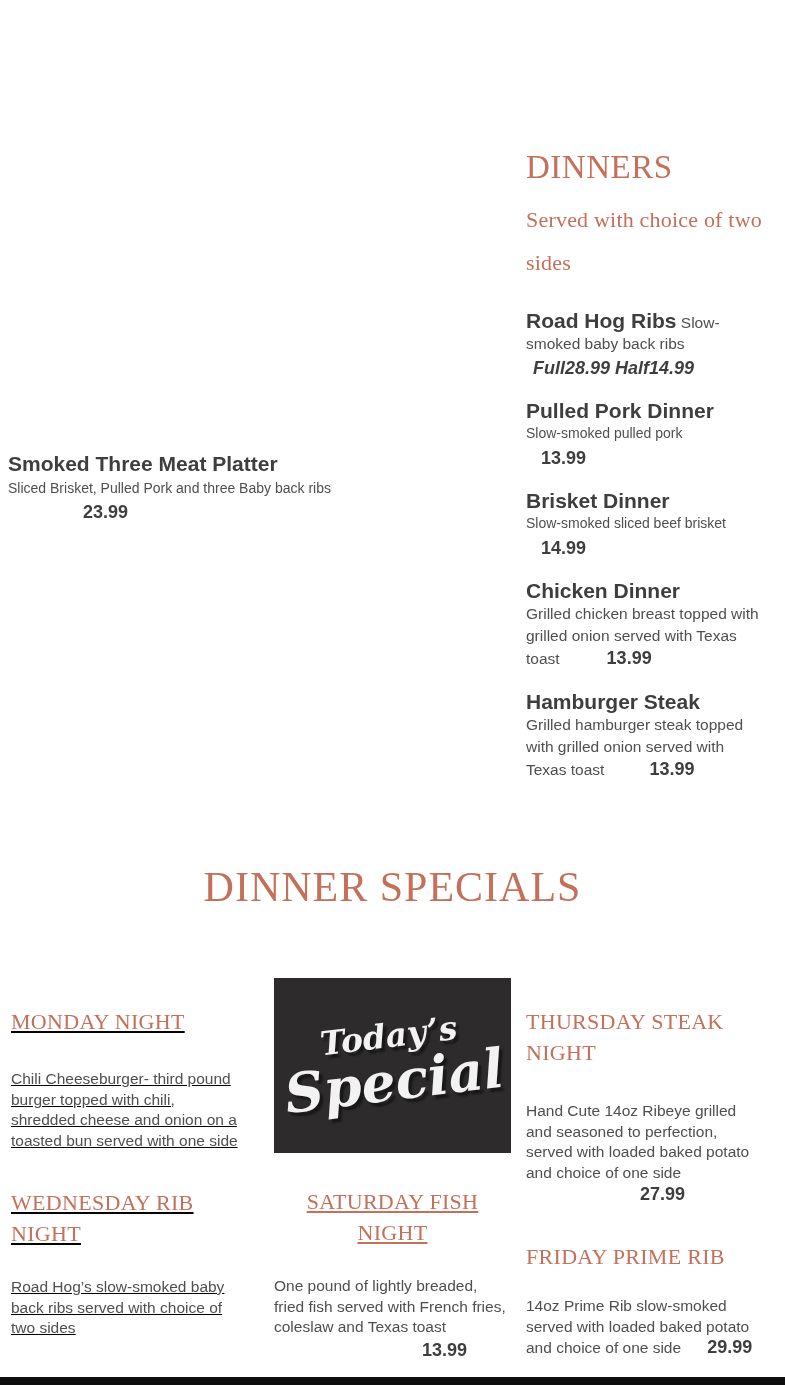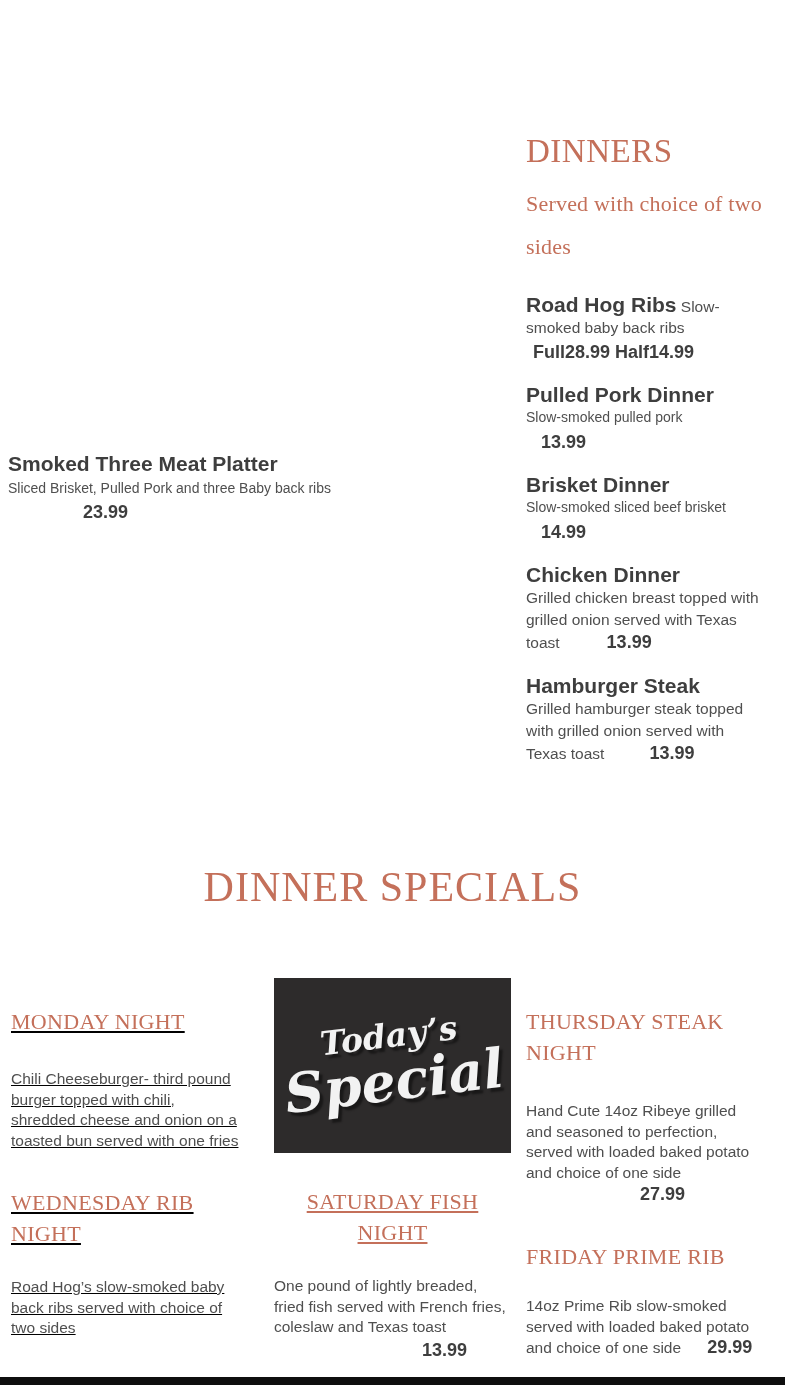--- a/index.html
+++ b/index.html
@@ -22,30 +22,30 @@
   .item-desc{font-size:14px;line-height:21px;color:var(--desc-color);}
   .price-line{font-size:18px;line-height:22px;font-weight:bold;color:var(--title-color);margin-top:3px;}
   .price-inline{font-size:18px;font-weight:bold;color:var(--title-color);}
 
   
   .platter{position:absolute;left:8px;top:453px;width:420px;}
   .platter .price-line{padding-left:75px;margin-top:2px;}
   .platter .item-desc{margin-top:4px;}
 
   
-  .dinners{position:absolute;left:526px;top:132px;width:238px;}
+  .dinners{position:absolute;left:526px;top:148px;width:238px;}
   .dinners-title{font-size:33px;line-height:1.2;letter-spacing:.5px;}
   .dinners-sub{font-size:22px;line-height:43px;margin-top:10px;letter-spacing:.2px;}
   .dinner-items{margin-top:26px;}
   .dinner-item{margin-top:21px;}
   .dinner-item:first-child{margin-top:0;}
   .dinner-item .item-name{display:block;margin-bottom:2px;}
   .inline-head{font-size:15.5px;line-height:21px;color:var(--desc-color);}
   .inline-head .item-name{display:inline;margin:0;}
-  .pl-7{padding-left:7px;}
+  .pl-7{padding-left:7px;font-style:italic;}
   .pl-15{padding-left:15px;}
   .desc-with-price{font-size:15.5px;line-height:22px;color:var(--desc-color);}
   .gap-47{margin-left:47px;}
   .gap-45{margin-left:45px;}
   .gap-26{margin-left:26px;}
 
   
   .specials-title{position:absolute;left:0;top:862px;width:100%;text-align:center;font-size:42px;line-height:1.2;letter-spacing:1px;}
   .spec-col{position:absolute;}
   .col1{left:11px;top:1006px;width:228px;text-decoration:underline;}
@@ -118,21 +118,21 @@
         <p class="desc-with-price"><span>Grilled hamburger steak topped with grilled onion served with Texas toast</span><span class="price-inline gap-45">13.99</span></p>
       </div>
 
     </div>
   </section>
 
   <h1 class="serif-head specials-title">DINNER SPECIALS</h1>
 
   <div class="spec-col col1">
     <h3 class="serif-head spec-head">MONDAY NIGHT</h3>
-    <p class="spec-desc">Chili Cheeseburger- third pound burger topped with chili, shredded cheese and onion on a toasted bun served with one fries</p>
+    <p class="spec-desc">Chili Cheeseburger- third pound burger topped with chili, shredded cheese and onion on a toasted bun served with one side</p>
     <h3 class="serif-head spec-head second">WEDNESDAY RIB NIGHT</h3>
     <p class="spec-desc second">Road Hog’s slow-smoked baby back ribs served with choice of two sides</p>
   </div>
 
   <div class="spec-col col2">
     <div class="special-img">
       <div class="script-wrap">
         <div class="script-l1">Today’s</div>
         <div class="script-l2">Special</div>
       </div>

